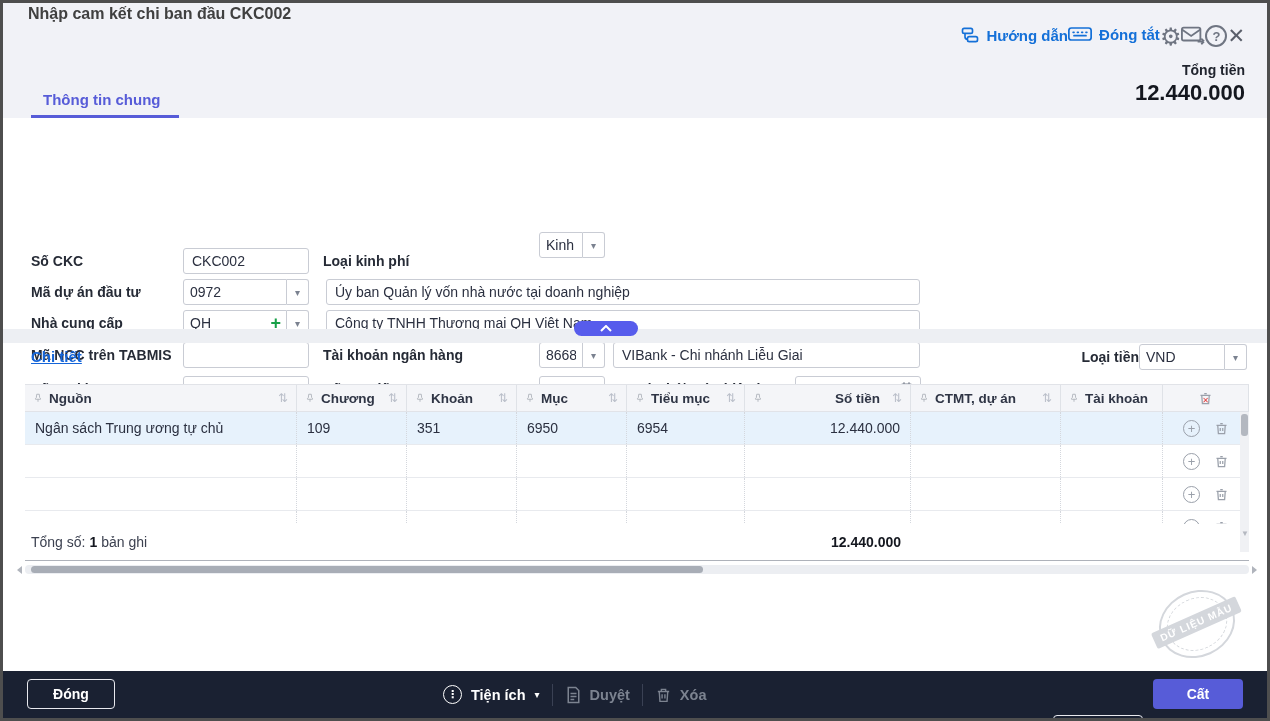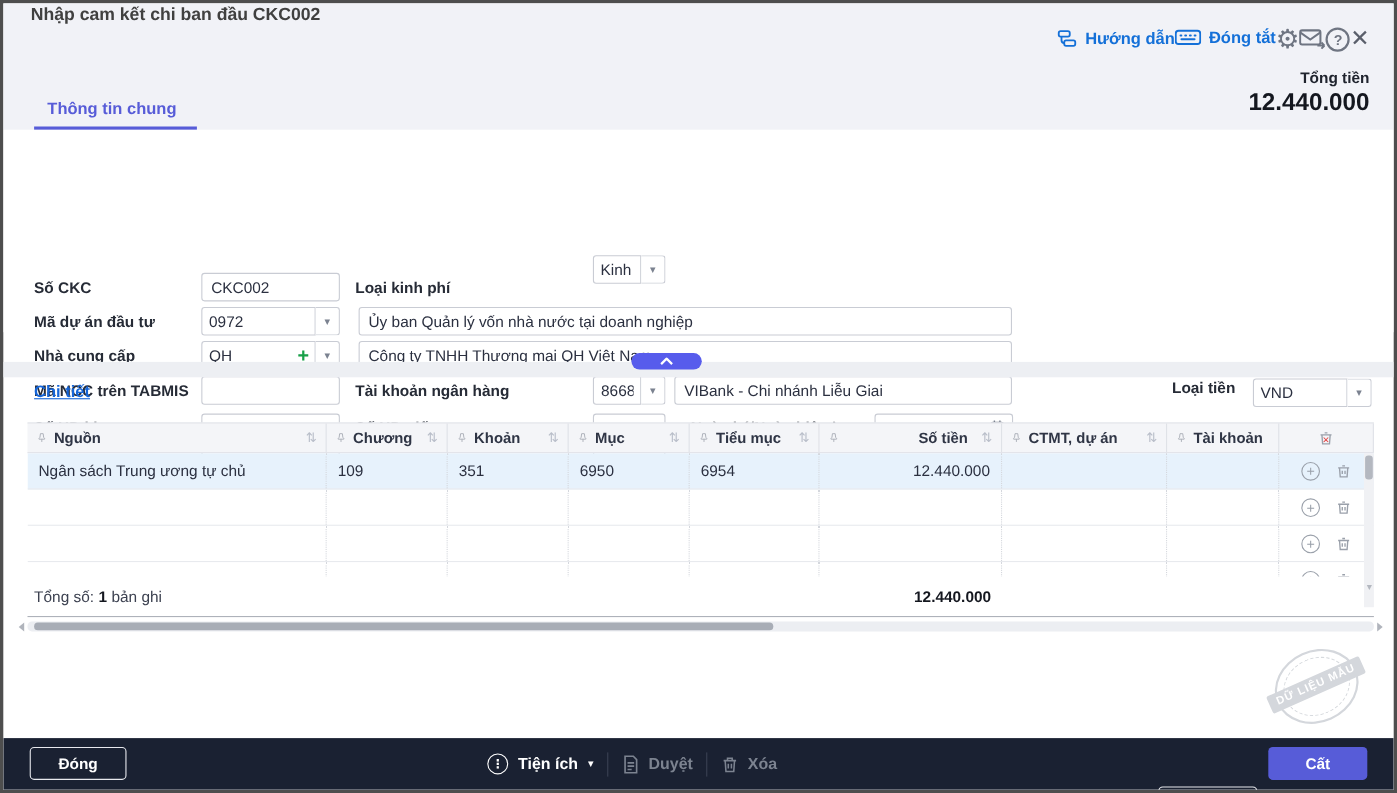--- a/index.html
+++ b/index.html
@@ -37,21 +37,21 @@
   .green-plus { position:absolute; right:28px; top:3px; color:#18a048; font-size:18px; font-weight:bold; line-height:20px; cursor:pointer; }
   .date-wrap { position:absolute; }
   .date-wrap .inp { position:static; width:126px; padding-right:28px; }
   .cal-ico { position:absolute; right:7px; top:5px; color:#7b8290; }
   .strip { position:absolute; left:0; top:326px; right:0; height:14px; background:#edeff3; }
   .pill { position:absolute; left:571px; top:318px; width:64px; height:15px; background:#575cec; border-radius:8px;
     display:flex; align-items:center; justify-content:center; cursor:pointer; }
   
   .chi-tiet { position:absolute; left:28px; top:345px; font-size:15px; font-weight:bold; color:#1565d8;
     text-decoration:underline; cursor:pointer; }
-  .currency { position:absolute; right:20px; top:341px; display:flex; align-items:flex-start; gap:16px; }
+  .currency { position:absolute; right:20px; top:341px; display:flex; align-items:center; gap:0; }
   .currency .clabel { font-size:14px; font-weight:bold; color:#262b36; }
   .currency .cval { width:86px; }
   
   .table { position:absolute; left:22px; top:381px; width:1224px; }
   .grid-row { display:grid; grid-template-columns:272px 110px 110px 110px 118px 166px 150px 102px 1fr; }
   .thead { background:#f4f5f8; border-top:1px solid #e1e3e8; border-bottom:1px solid #e1e3e8; height:28px; }
   .th { display:flex; align-items:center; gap:6px; padding:0 8px; border-right:1px solid #dfe2e7;
     font-size:13.5px; font-weight:bold; color:#2f3545; overflow:hidden; white-space:nowrap; }
   .th .sort { margin-left:auto; color:#b9bec9; font-size:12px; font-weight:normal; cursor:pointer; }
   .th.num .lbl { margin-left:auto; }

